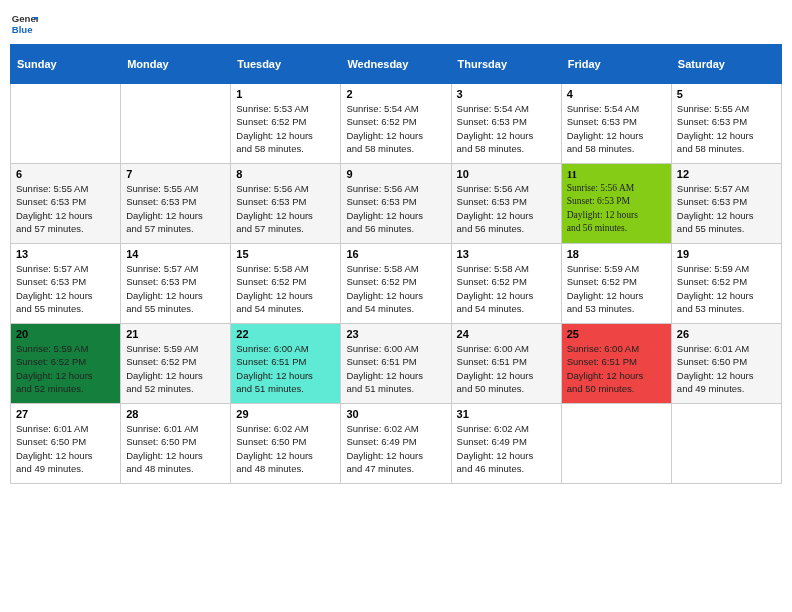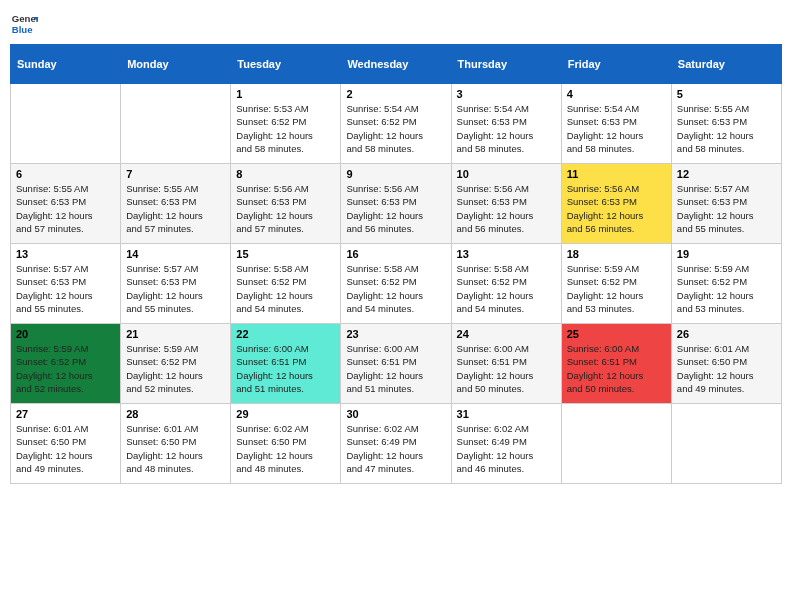--- a/index.html
+++ b/index.html
@@ -181,21 +181,21 @@
 Daylight: 12 hours
 and 56 minutes.</div>
         </td>
         <td style="background: rgb(245, 245, 245);">
           <div class="day-number">10</div>
           <div class="day-info" style="white-space: pre-line;">Sunrise: 5:56 AM
 Sunset: 6:53 PM
 Daylight: 12 hours
 and 56 minutes.</div>
         </td>
-        <td style="background: #fde047;">
+        <td style="background: #84cc16; font-family: Liberation Serif, serif;">
           <div class="day-number">11</div>
           <div class="day-info" style="white-space: pre-line;">Sunrise: 5:56 AM
 Sunset: 6:53 PM
 Daylight: 12 hours
 and 56 minutes.</div>
         </td>
         <td style="background: rgb(245, 245, 245);">
           <div class="day-number">12</div>
           <div class="day-info" style="white-space: pre-line;">Sunrise: 5:57 AM
 Sunset: 6:53 PM

